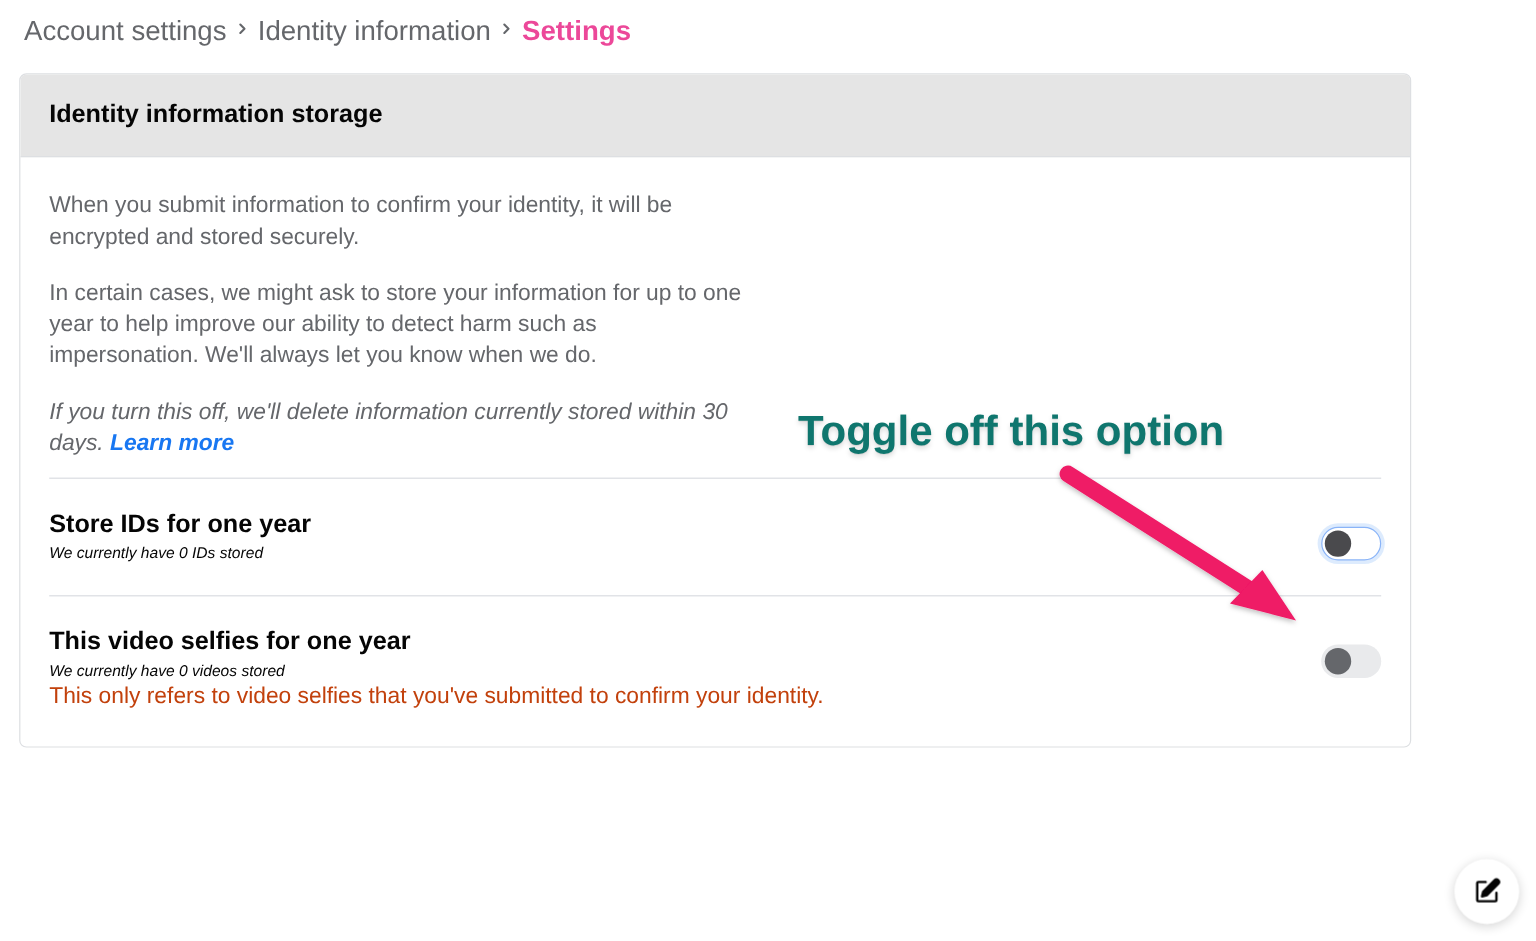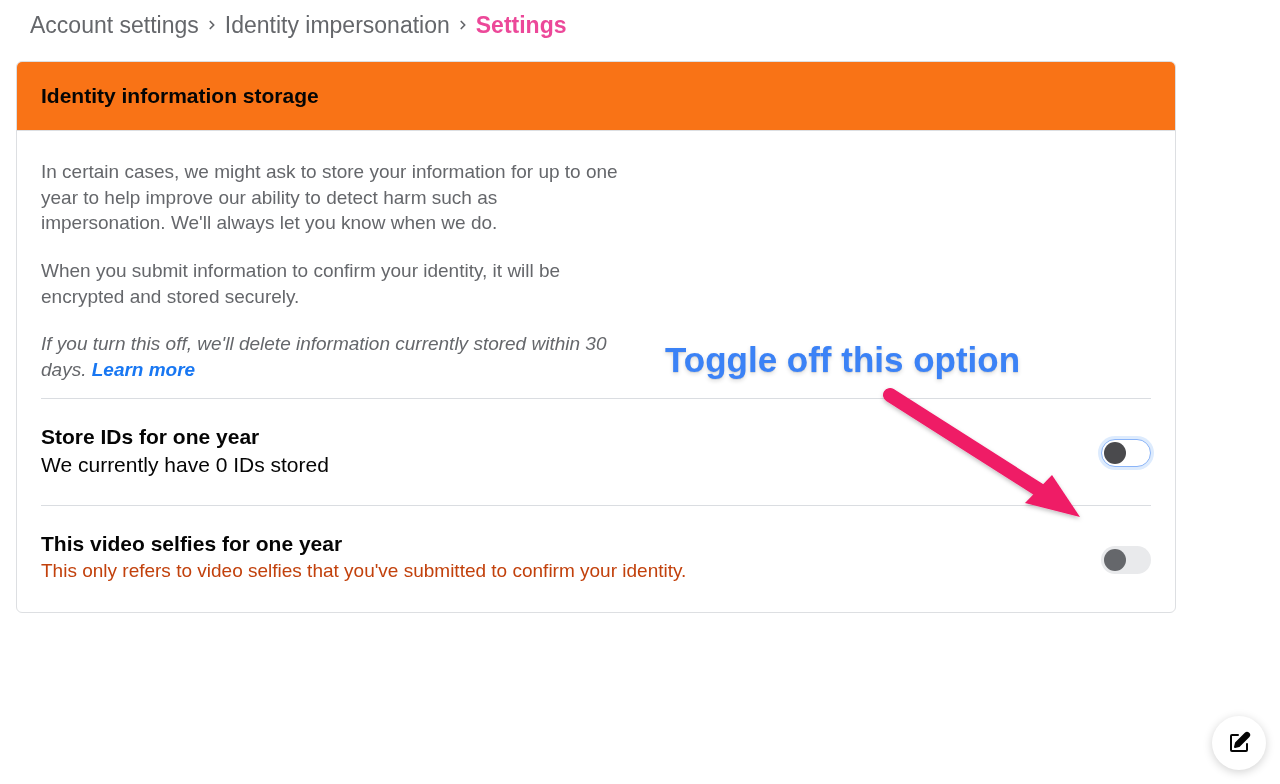--- a/index.html
+++ b/index.html
@@ -7,21 +7,21 @@
     body {
       font-family: -apple-system, BlinkMacSystemFont, "Segoe UI", Helvetica, Arial, sans-serif;
       color: #050505;
       background: #ffffff;
       padding: 8px 16px;
       position: relative;
     }
     .breadcrumb {
       font-size: 23px;
       color: #65676b;
-      margin: 4px 0 22px 14px;
+      margin: 4px 0 22px 4px;
       display: flex;
       align-items: center;
       flex-wrap: wrap;
       gap: 4px;
     }
     .breadcrumb .crumb {
       color: #65676b;
     }
     .breadcrumb .crumb-current {
       color: #ec4899;
@@ -32,21 +32,21 @@
       font-size: 20px;
       padding: 0 2px;
     }
     .card {
       border: 1px solid #dddfe2;
       border-radius: 6px;
       overflow: hidden;
       max-width: 1160px;
     }
     .card-header {
-      background: #f97316;
+      background: #e5e5e5;
       border-bottom: 1px solid #dddfe2;
       padding: 22px 24px;
       font-size: 21px;
       font-weight: 700;
       color: #050505;
     }
     .card-body {
       padding: 28px 24px 18px 24px;
     }
     .intro p {
@@ -75,23 +75,24 @@
       gap: 38px;
     }
     .section .left { flex: 1 1 auto; }
     .section h3 {
       font-size: 21px;
       font-weight: 700;
       color: #050505;
       margin-bottom: 4px;
     }
     .section .sub {
-      font-size: 21px;
+      font-size: 13px;
       color: #050505;
       margin-bottom: 4px;
+      font-style: italic;
     }
     .section .desc {
       font-size: 19px;
       color: #c2410c;
     }
     
     .toggle {
       width: 50px;
       height: 28px;
       border-radius: 14px;
@@ -120,21 +121,21 @@
       left: 2px;
       background: #4a4a4d;
     }
     
     .annotation-text {
       position: absolute;
       left: 665px;
       top: 340px;
       font-size: 35px;
       font-weight: 800;
-      color: #3b82f6;
+      color: #0f766e;
       text-shadow: 0 1px 0 rgba(0,0,0,0.08), 0 2px 4px rgba(0,0,0,0.15);
       white-space: nowrap;
     }
     .annotation-arrow {
       position: absolute;
       left: 870px;
       top: 385px;
       width: 230px;
       height: 150px;
       pointer-events: none;
@@ -159,35 +160,35 @@
 </head>
 <body>
 
 <nav class="breadcrumb">
   <span class="crumb">Account settings</span>
   <span class="sep">
     <svg width="14" height="14" viewBox="0 0 24 24" fill="none" stroke="#65676b" stroke-width="3" stroke-linecap="round" stroke-linejoin="round">
         <polyline points="9 18 15 12 9 6"></polyline>
       </svg>
   </span>
-  <span class="crumb">Identity impersonation</span>
+  <span class="crumb">Identity information</span>
   <span class="sep">
     <svg width="14" height="14" viewBox="0 0 24 24" fill="none" stroke="#65676b" stroke-width="3" stroke-linecap="round" stroke-linejoin="round">
         <polyline points="9 18 15 12 9 6"></polyline>
       </svg>
   </span>
   <span class="crumb-current">Settings</span>
 </nav>
 
 <div class="card">
   <div class="card-header">Identity information storage</div>
   <div class="card-body">
     <div class="intro">
+      <p>When you submit information to confirm your identity, it will be encrypted and stored securely.</p>
       <p>In certain cases, we might ask to store your information for up to one year to help improve our ability to detect harm such as impersonation. We'll always let you know when we do.</p>
-      <p>When you submit information to confirm your identity, it will be encrypted and stored securely.</p>
       <p class="last">
         <span>If you turn this off, we'll delete information currently stored within 30 days. </span><span class="learn-more">Learn more</span>
       </p>
     </div>
 
     <hr class="divider">
 
     <div class="section">
       <div class="left">
         <h3>Store IDs for one year</h3>
@@ -196,20 +197,21 @@
       <div class="toggle active">
         <div class="knob"></div>
       </div>
     </div>
 
     <hr class="divider">
 
     <div class="section">
       <div class="left">
         <h3>This video selfies for one year</h3>
+        <div class="sub">We currently have 0 videos stored</div>
         <div class="desc">This only refers to video selfies that you've submitted to confirm your identity.</div>
       </div>
       <div class="toggle">
         <div class="knob"></div>
       </div>
     </div>
   </div>
 </div>
 
 <div class="annotation-text">Toggle off this option</div>

